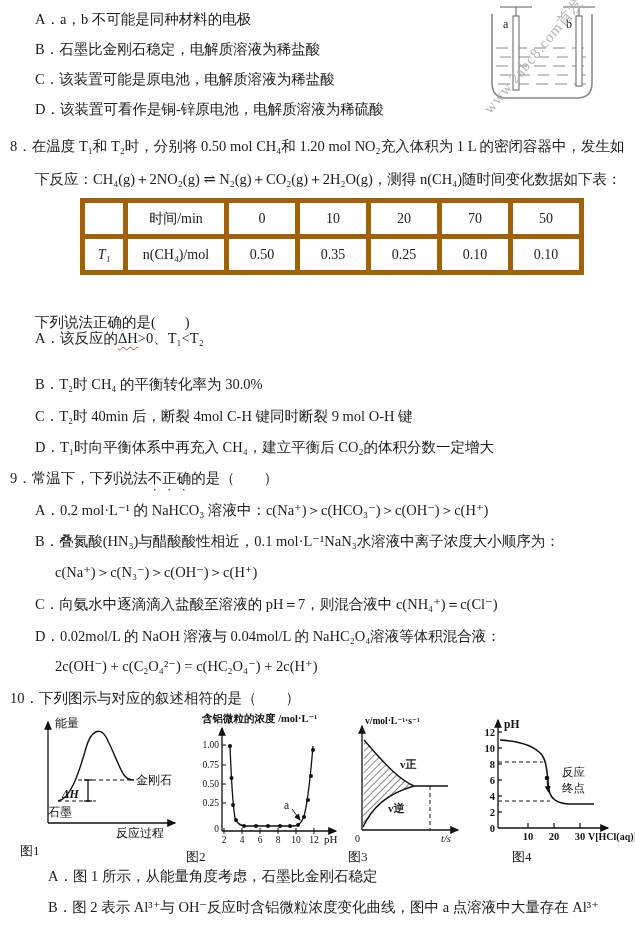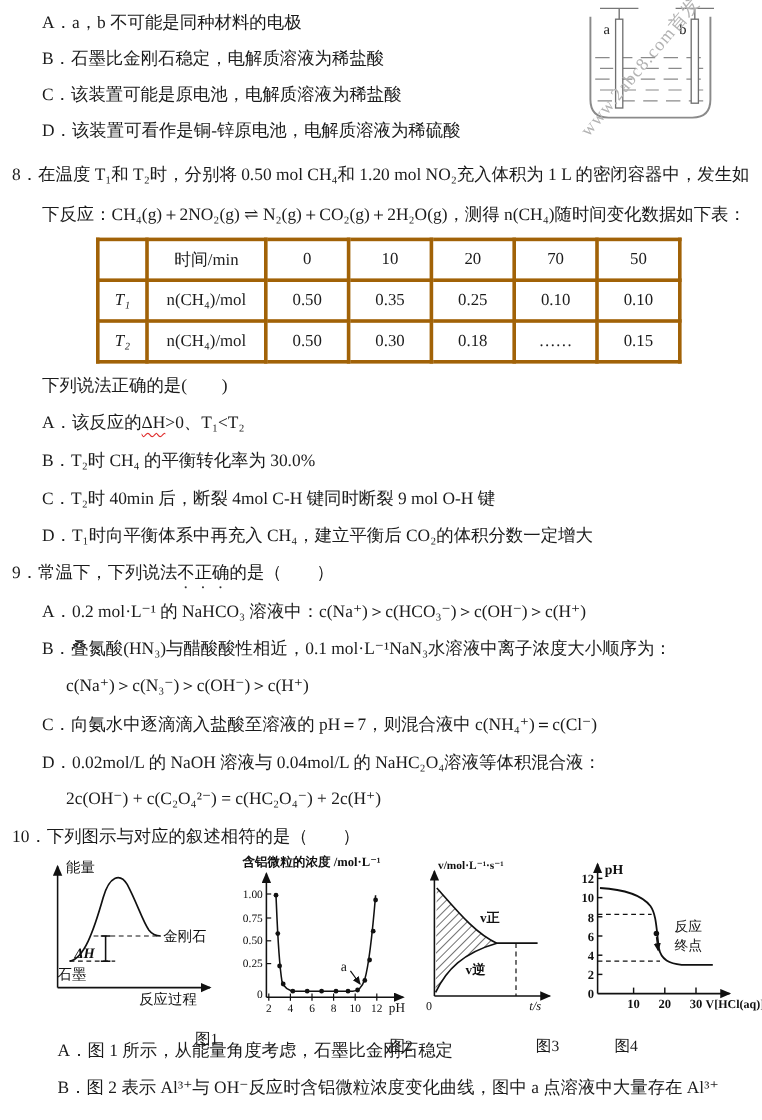--- a/index.html
+++ b/index.html
@@ -4,27 +4,27 @@
 <style>
   html,body{margin:0;padding:0;background:#fff;}
   body{width:635px;height:933px;position:relative;overflow:hidden;
        font-family:"Liberation Serif","DejaVu Serif",serif;color:#1b1b1b;}
   .abs{position:absolute;white-space:nowrap;}
   .t{font-size:14.5px;line-height:20px;}
   .wavy{text-decoration:underline wavy #e03131 1px;text-underline-offset:3px;}
   .emph{-webkit-text-emphasis:filled dot #333;-webkit-text-emphasis-position:under right;
         text-emphasis:filled dot #333;text-emphasis-position:under right;}
   table.qtable{position:absolute;left:80px;top:198px;border-collapse:collapse;font-size:14px;}
-  table.qtable td{border:3px solid #a16207;text-align:center;height:31px;padding:0 5px;background:#fff;}
+  table.qtable td{border:5px solid #a16207;text-align:center;height:31px;padding:0 5px;background:#fff;}
   table.qtable td.c0{width:28px;font-style:italic;}
   table.qtable td.c1{width:86px;}
   table.qtable td.cd{width:56px;}
   .figrow{position:absolute;left:20px;top:710px;display:flex;gap:4px;}
-  .fig{display:flex;flex-direction:column;align-items:flex-end;}
-  .figcap{font-size:13px;margin-top:17px;}
+  .fig{display:flex;flex-direction:column;align-items:flex-start;}
+  .figcap{font-size:13px;margin-top:2px;}
   .fig svg{overflow:visible;}
   svg text{fill:#111;font-family:"Liberation Serif","DejaVu Serif",serif;}
   .wm{position:absolute;left:487px;top:102px;transform:rotate(-50deg);transform-origin:0 50%;
       color:#b3b3b3;font-size:15px;letter-spacing:1px;white-space:nowrap;z-index:3;}
 </style>
 </head>
 <body>
 
 <div class="wm">www.2abc8.com首发</div>
 
@@ -78,34 +78,25 @@
   </tr>
   <tr>
     <td class="c0">T₁</td>
     <td class="c1">n(CH₄)/mol</td>
     <td class="cd">0.50</td>
     <td class="cd">0.35</td>
     <td class="cd">0.25</td>
     <td class="cd">0.10</td>
     <td class="cd">0.10</td>
   </tr>
-  <tr>
-    <td class="c0">T₂</td>
-    <td class="c1">n(CH₄)/mol</td>
-    <td class="cd">0.50</td>
-    <td class="cd">0.30</td>
-    <td class="cd">0.18</td>
-    <td class="cd">……</td>
-    <td class="cd">0.15</td>
-  </tr>
 </tbody>
   </table>
 
 <div class="abs t" style="left:35px;top:312px">下列说法正确的是(　　)</div>
-<div class="abs t" style="left:35px;top:343px"><span>A．该反应的</span><span class="wavy">ΔH</span><span>&gt;0、T₁&lt;T₂</span></div>
+<div class="abs t" style="left:35px;top:328px"><span>A．该反应的</span><span class="wavy">ΔH</span><span>&gt;0、T₁&lt;T₂</span></div>
 <div class="abs t" style="left:35px;top:374px">B．T₂时 CH₄ 的平衡转化率为 30.0%</div>
 <div class="abs t" style="left:35px;top:406px">C．T₂时 40min 后，断裂 4mol C-H 键同时断裂 9 mol O-H 键</div>
 <div class="abs t" style="left:35px;top:437px">D．T₁时向平衡体系中再充入 CH₄，建立平衡后 CO₂的体积分数一定增大</div>
 
 <div class="abs t" style="left:10px;top:468px"><span>9．常温下，下列说法</span><span class="emph">不正确</span><span>的是（　　）</span></div>
 <div class="abs t" style="left:35px;top:500px">A．0.2 mol·L⁻¹ 的 NaHCO₃ 溶液中：c(Na⁺)＞c(HCO₃⁻)＞c(OH⁻)＞c(H⁺)</div>
 <div class="abs t" style="left:35px;top:531px">B．叠氮酸(HN₃)与醋酸酸性相近，0.1 mol·L⁻¹NaN₃水溶液中离子浓度大小顺序为：</div>
 <div class="abs t" style="left:55px;top:562px">c(Na⁺)＞c(N₃⁻)＞c(OH⁻)＞c(H⁺)</div>
 <div class="abs t" style="left:35px;top:594px">C．向氨水中逐滴滴入盐酸至溶液的 pH＝7，则混合液中 c(NH₄⁺)＝c(Cl⁻)</div>
 <div class="abs t" style="left:35px;top:626px">D．0.02mol/L 的 NaOH 溶液与 0.04mol/L 的 NaHC₂O₄溶液等体积混合液：</div>

